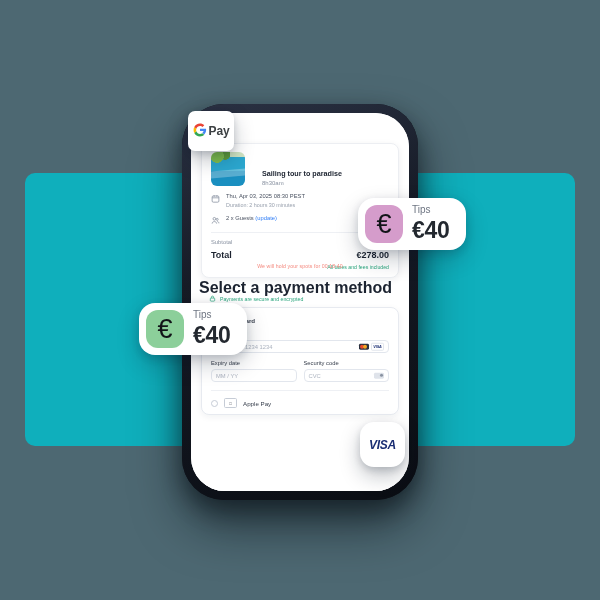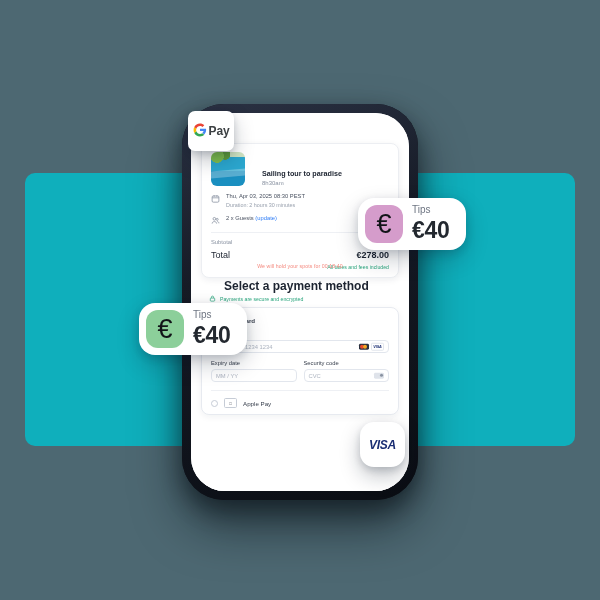--- a/index.html
+++ b/index.html
@@ -82,33 +82,33 @@
   .meta-main{font-size:5.8px;color:#4a5261;line-height:1.3;}
   .meta-sub{font-size:5.4px;color:#99a1ae;margin-top:1.5px;}
   .meta-link{color:#2f7df6;}
 
   .divider{height:1px;background:#eef0f4;margin:7px 0 0 0;}
 
   .money-row{display:flex;justify-content:space-between;align-items:baseline;margin-top:6px;}
   .m-label{font-size:5.8px;color:#8a93a2;}
   .m-val{font-size:5.8px;color:#8a93a2;}
   .total-row{display:flex;justify-content:space-between;align-items:baseline;margin-top:5px;}
-  .t-label{font-size:9px;font-weight:normal;color:#1c2330;}
+  .t-label{font-size:9px;font-weight:bold;color:#1c2330;}
   .t-val{font-size:9px;font-weight:bold;color:#1c2330;}
   .taxes{font-size:5.2px;color:#2aa57d;text-align:right;margin-top:4px;}
 
   .hold-note{
     position:absolute;left:10px;top:150px;width:198px;text-align:center;
     font-size:5.2px;color:#f4897f;letter-spacing:.1px;
   }
 
   
   .pay-head{
-    position:absolute;left:33px;top:166px;
-    font-size:12px;font-weight:bold;color:#1c2330;
+    position:absolute;left:8px;top:166px;
+    font-size:16px;font-weight:bold;color:#1c2330;
   }
   .secure-row{
     position:absolute;left:18px;top:182px;display:flex;gap:4px;align-items:center;
   }
   .lock-ico{width:7px;height:7px;color:#2aa57d;}
   .lock-ico svg{width:7px;height:7px;display:block;}
   .secure-txt{font-size:5.2px;color:#2aa57d;}
 
   .pay-card{
     position:absolute;left:10px;top:194px;width:198px;

